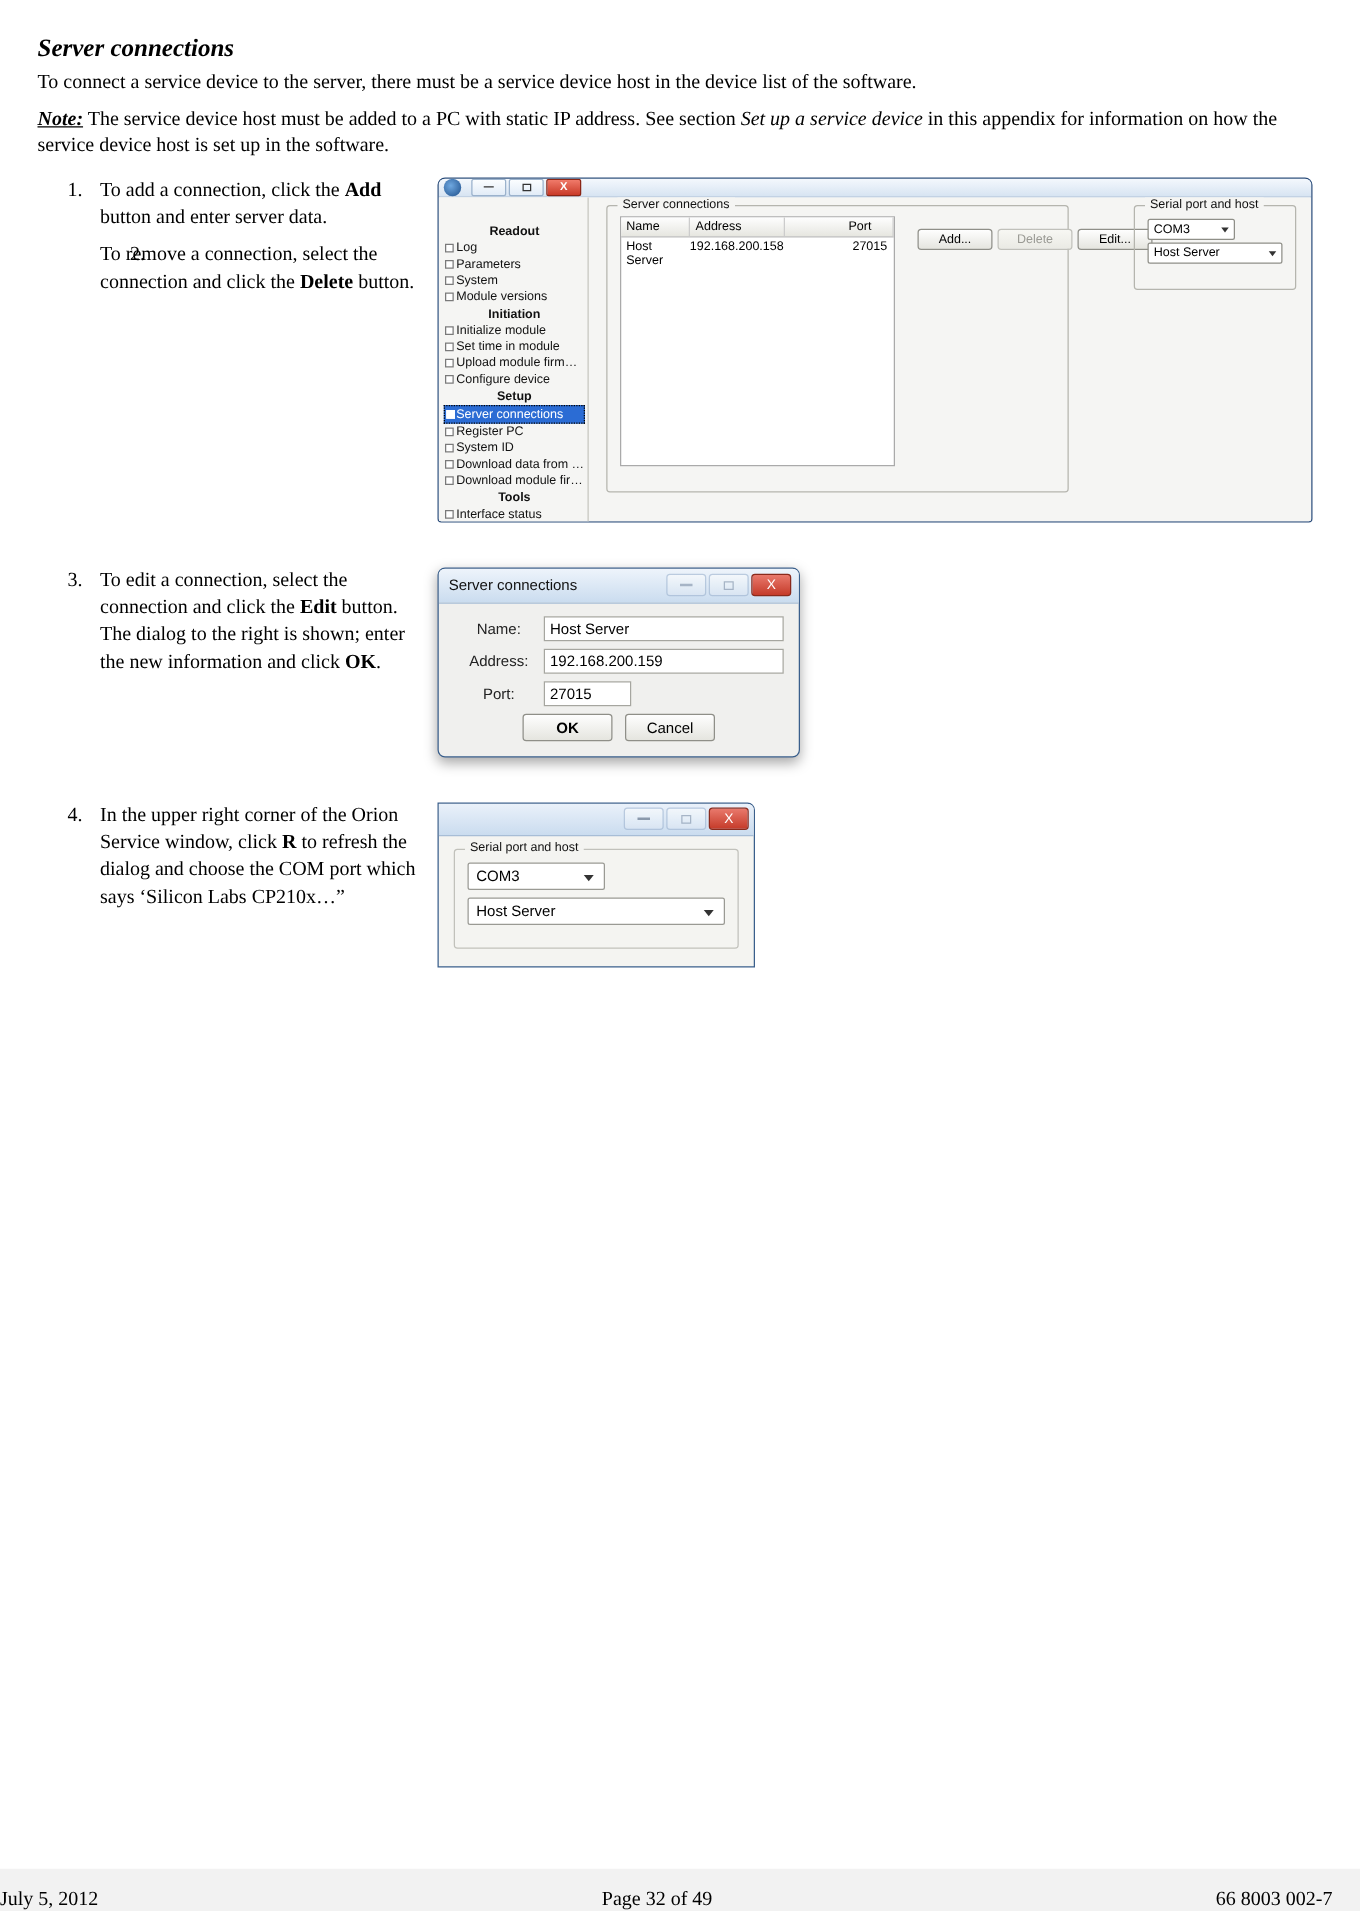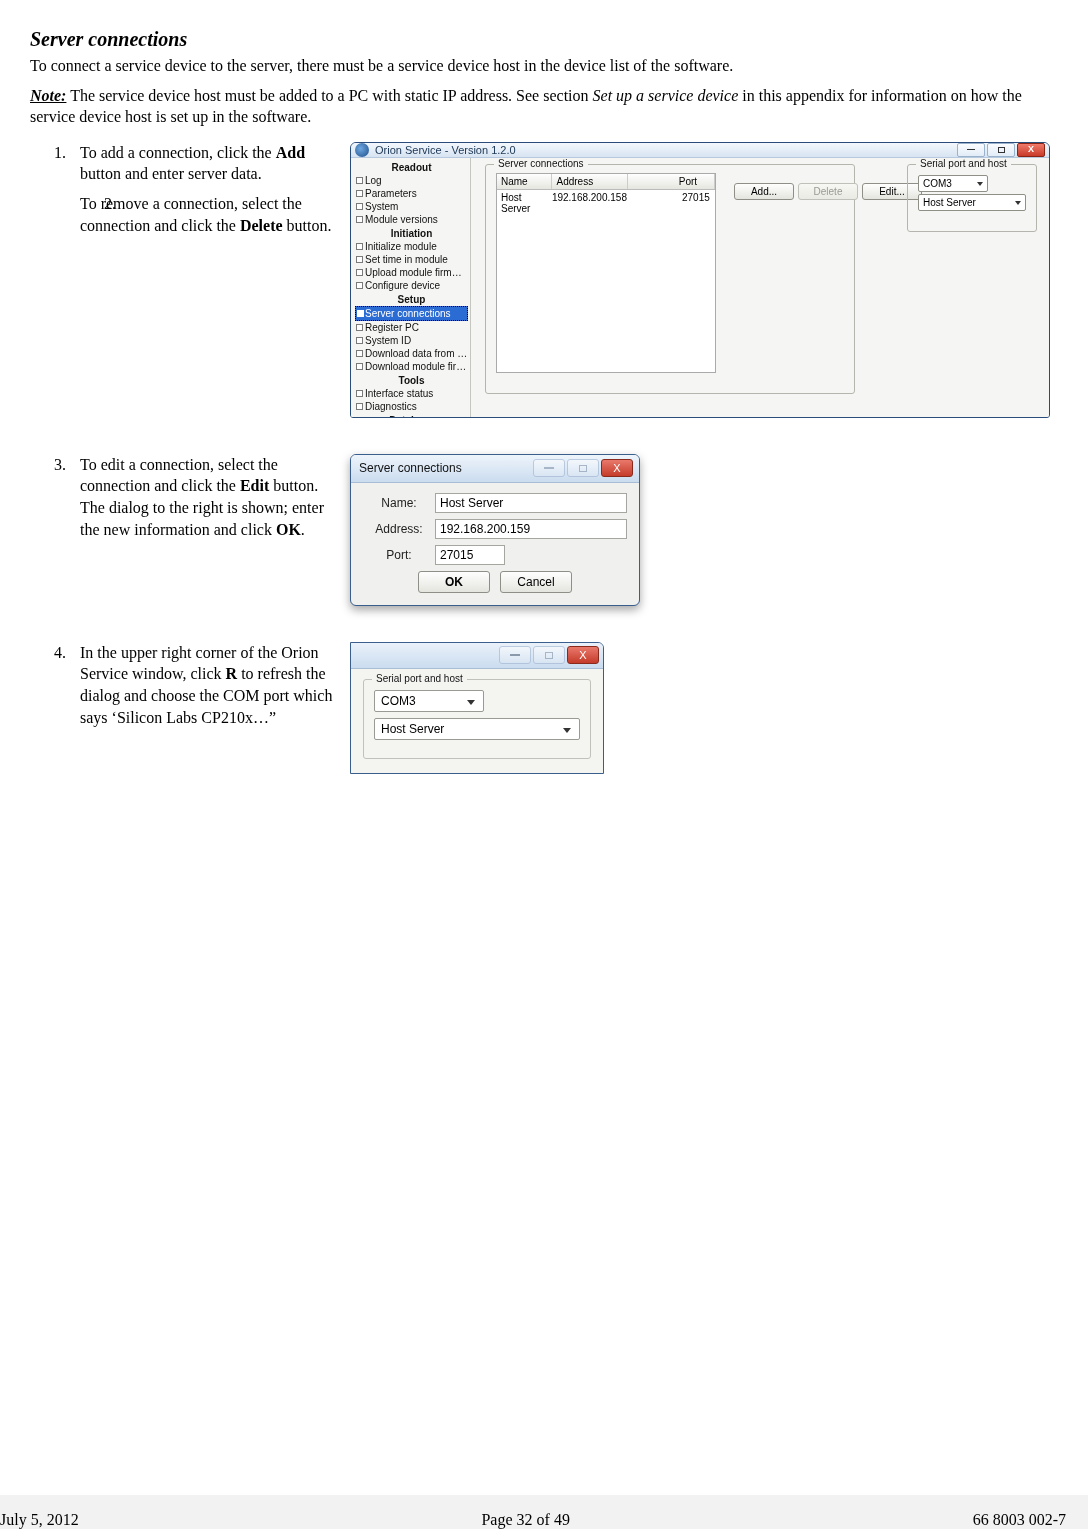--- a/index.html
+++ b/index.html
@@ -65,21 +65,21 @@
     display: flex; align-items: center; justify-content: center;
   }
   .win1-titlebar .btn.close { background: linear-gradient(#f07a6a,#c93a28); border-color:#8a2515; color:#fff; font-weight:bold; }
   .win1-titlebar .btn .x { font-size:9px; line-height:1; }
   .win1-titlebar .btn .dash { width:8px; height:1px; background:#333; }
   .win1-titlebar .btn .sq { width:7px; height:6px; border:1px solid #333; }
 
   .win1-body { flex:1; display:flex; background:#f5f5f3; }
   .win1-tree {
     width: 120px; border-right:1px solid #c6c6c0;
-    padding: 2px 2px 2px 4px; background:#f5f5f3;
+    padding: 20px 2px 2px 4px; background:#f5f5f3;
     font-size: 10px; color:#111;
   }
   .tree-hdr { text-align:center; font-weight:bold; padding:2px 0 1px; }
   .tree-item { padding:1px 0 1px 10px; position:relative; white-space:nowrap; overflow:hidden; text-overflow:ellipsis; }
   .tree-item::before { content:""; position:absolute; left:1px; top:3px; width:5px; height:5px; border:1px solid #7a7a7a; background:#fff; font-size:6px; }
   .tree-item.sel { background:#2b6cd4; color:#fff; border:1px dotted #000; padding-left:9px; }
   .tree-item.sel::before{ border-color:#fff; }
 
   .win1-main { flex:1; padding:6px 10px 4px 14px; position:relative; }
   .fieldset {
@@ -184,21 +184,20 @@
       <div style="margin-top:8px; position:relative;">
         <span class="step-num">2.</span>
         <span>To remove a connection, select the connection and click the </span><span class="b">Delete</span><span> button.</span>
       </div>
     </div>
     <div class="fig-col">
 
       <div class="win1">
         <div class="win1-titlebar">
           <span class="app-icon"></span>
-          <span class="title">Orion Service - Version 1.2.0</span>
           <span class="btn">
               <span class="dash"></span>
             </span>
           <span class="btn">
               <span class="sq"></span>
             </span>
           <span class="btn close">
               <span class="x">X</span>
             </span>
         </div>

